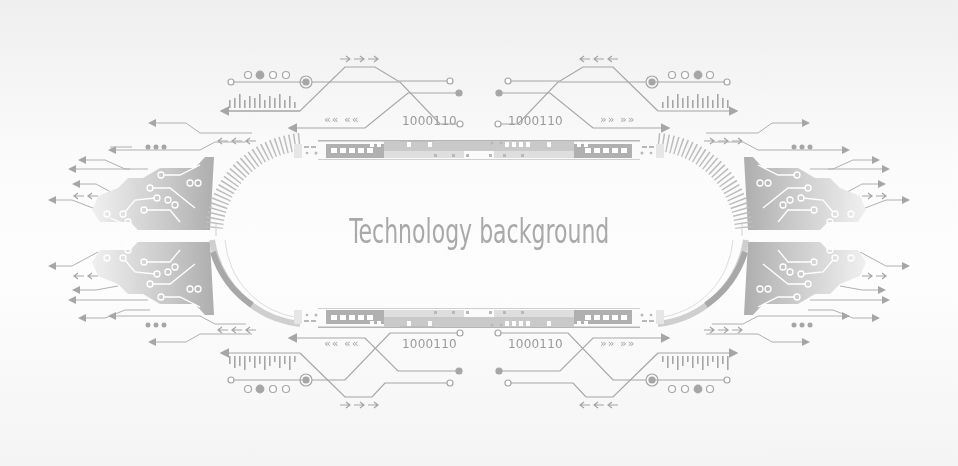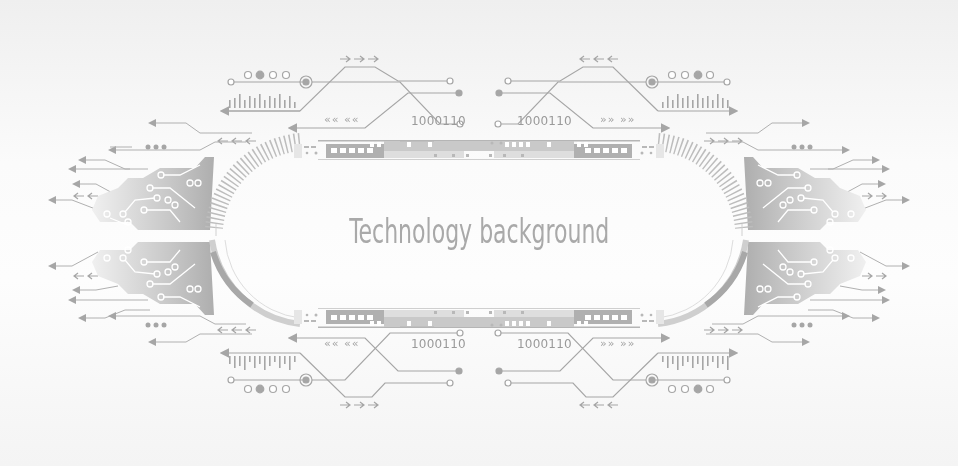--- a/index.html
+++ b/index.html
@@ -14,21 +14,20 @@
       position: absolute; left: 0; width: 958px; top: 206px; text-align: center;
       font-family: "DejaVu Sans Condensed", "DejaVu Sans", sans-serif;
       font-stretch: condensed;
       font-size: 34px; color: #a9a9a9; letter-spacing: 0px;
       transform: scaleX(0.72); transform-origin: 480px 0;
       line-height: 50px;
     }
     .bin {
       position: absolute; font-family: "DejaVu Sans", sans-serif; font-size: 12px; color: #9a9a9a;
       letter-spacing: 0.2px;
-      margin-left: 9px;
     }
     .glyphs { position: absolute; font-family: "DejaVu Sans", sans-serif; font-size: 11px; color: #a3a3a3; letter-spacing: 1px; }
   </style>
 </head>
 <body>
 
 <div id="stage">
   <svg width="958" height="466" viewBox="0 0 958 466" xmlns="http://www.w3.org/2000/svg">
     <defs>
       <linearGradient id="gL" x1="0" x2="1" y1="0" y2="0">

